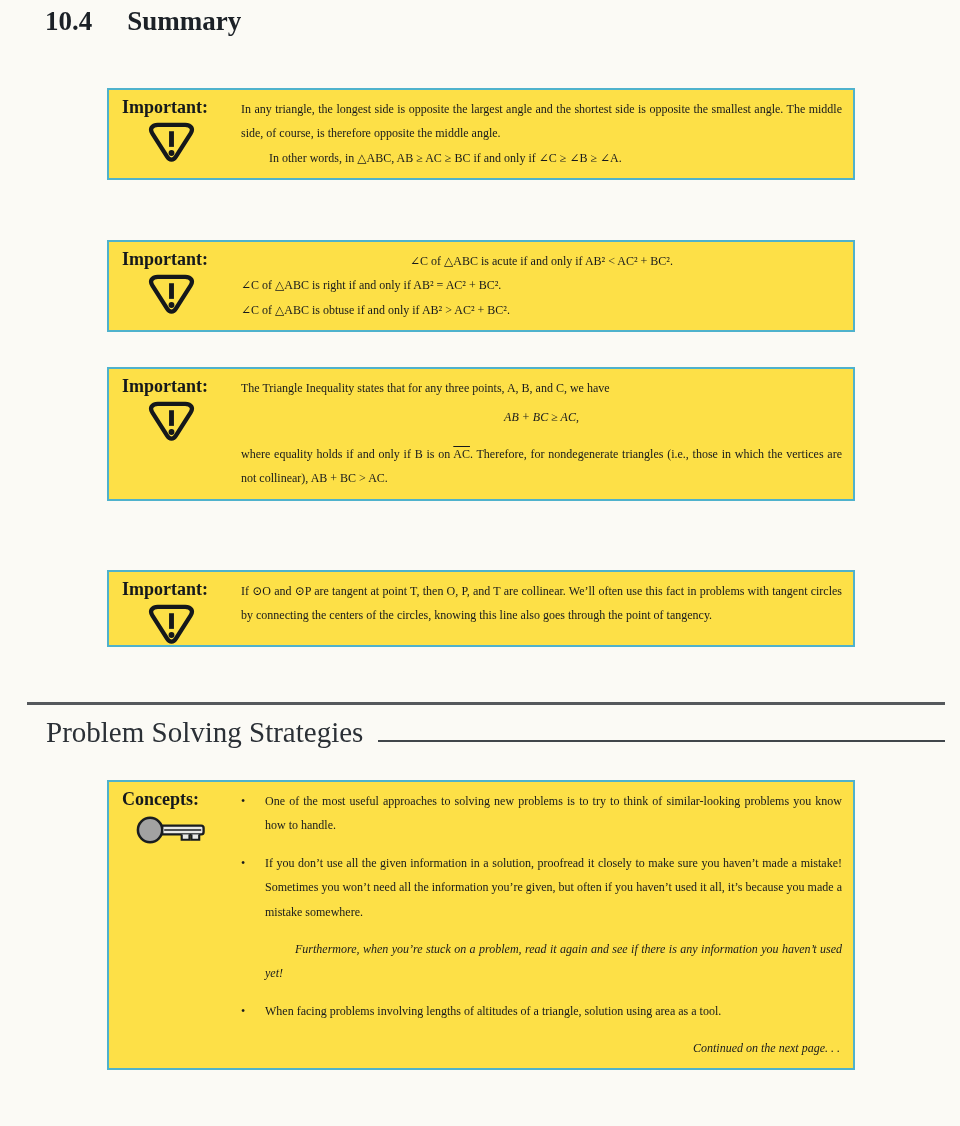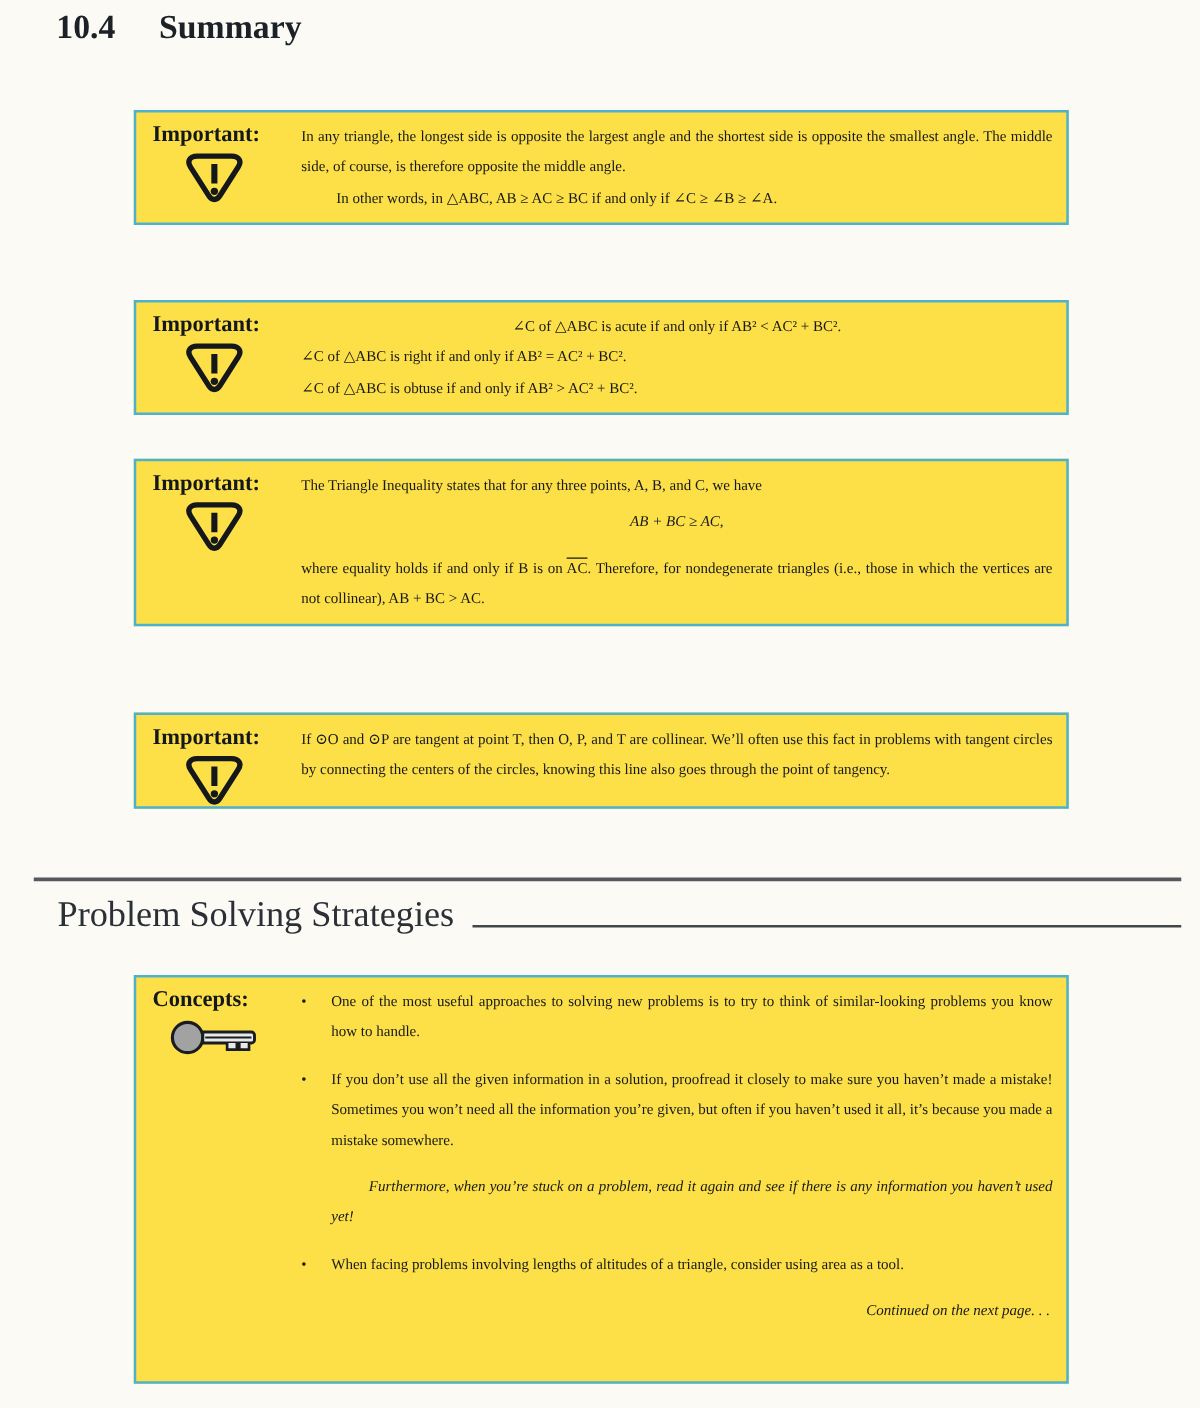--- a/index.html
+++ b/index.html
@@ -38,21 +38,21 @@
   .toprule {
     position:absolute; left:27px; top:702px; width:918px; height:2.5px;
     background:#55585c;
   }
   .pss {
     position:absolute; left:46px; top:716px; width:899px;
     display:flex; align-items:flex-end;
     font-size:29px; color:#2b3036;
   }
   .pss-line { flex:1; height:0; border-bottom:2px solid #41464b; margin:0 0 7px 15px; }
-  #cbox { height:327px; }
+  #cbox { height:290px; }
   .bullet { display:flex; margin:0 0 13px 0; }
   .dot { flex:0 0 24px; }
   .btext { flex:1; text-align:justify; }
   .cont-para { padding-left:24px; text-indent:30px; margin:4px 0 13px; text-align:justify;font-style:italic; }
   .continued { text-align:right; font-style:italic; margin-top:8px; padding-right:2px; }
   svg { display:inline-block; vertical-align:top; }
 </style>
 </head>
 <body>
 
@@ -155,17 +155,17 @@
       <span class="dot">•</span>
       <span class="btext">One of the most useful approaches to solving new problems is to try to think of similar-looking problems you know how to handle.</span>
     </div>
     <div class="bullet">
       <span class="dot">•</span>
       <span class="btext">If you don’t use all the given information in a solution, proofread it closely to make sure you haven’t made a mistake! Sometimes you won’t need all the information you’re given, but often if you haven’t used it all, it’s because you made a mistake somewhere.</span>
     </div>
     <div class="cont-para">Furthermore, when you’re stuck on a problem, read it again and see if there is any information you haven’t used yet!</div>
     <div class="bullet">
       <span class="dot">•</span>
-      <span class="btext">When facing problems involving lengths of altitudes of a triangle, consider using area as a tool.</span>
+      <span class="btext">When facing problems involving lengths of altitudes of a triangle, solution using area as a tool.</span>
     </div>
     <div class="continued">Continued on the next page. . .</div>
   </div>
 </div>
 
 </body></html>

